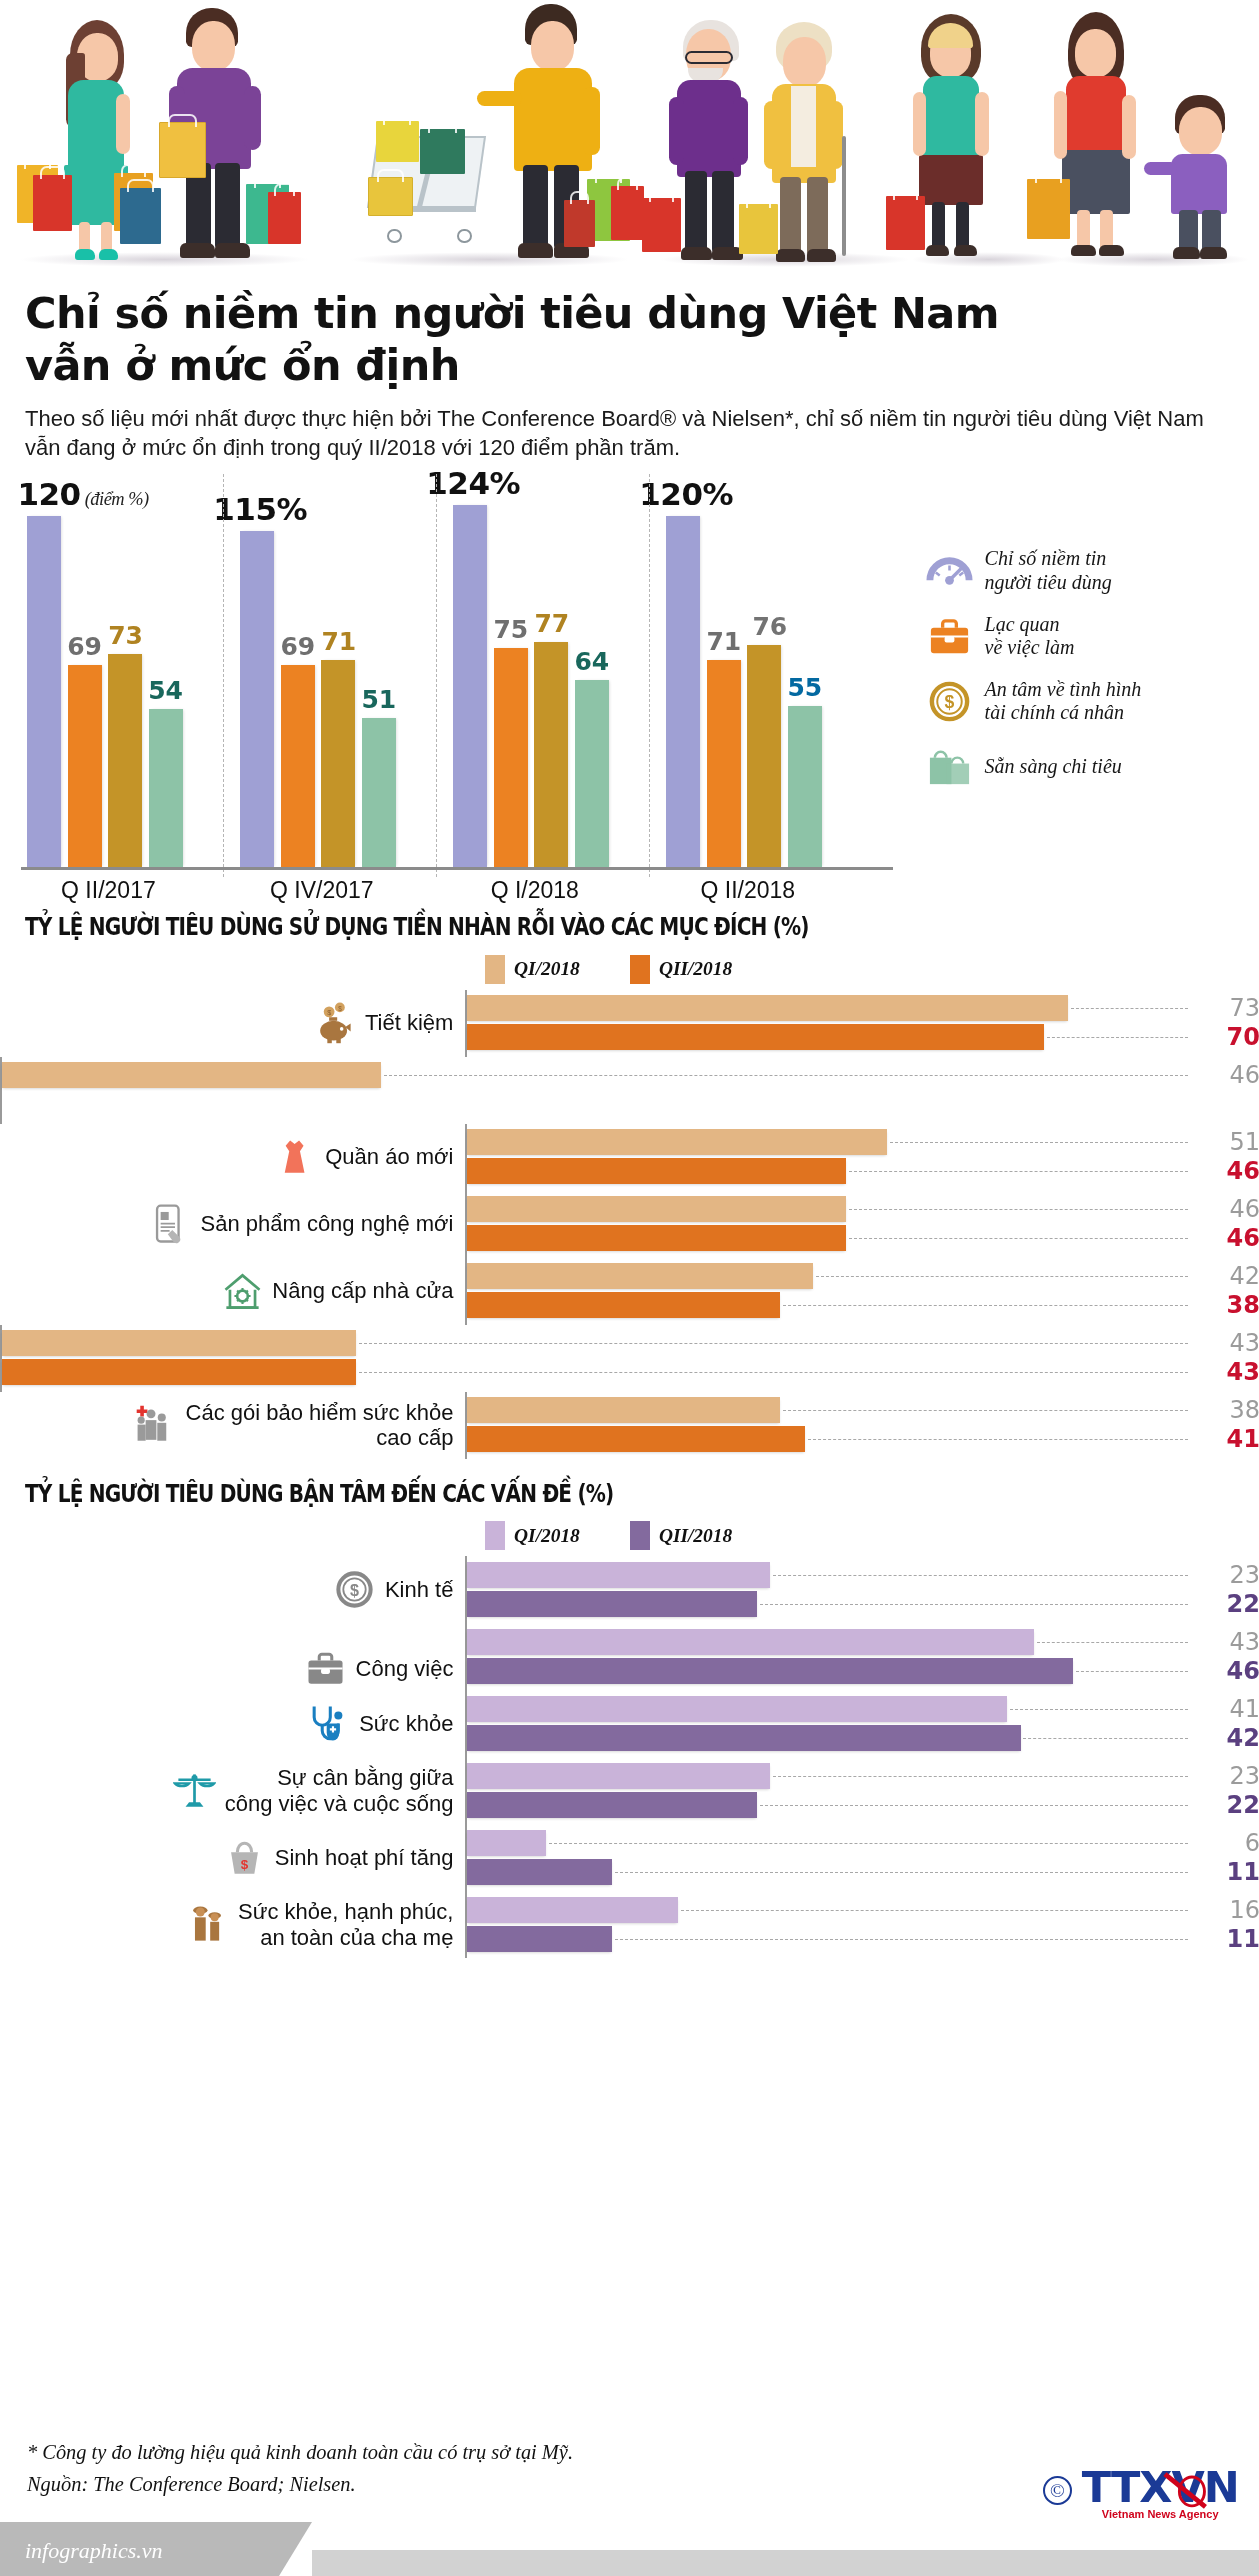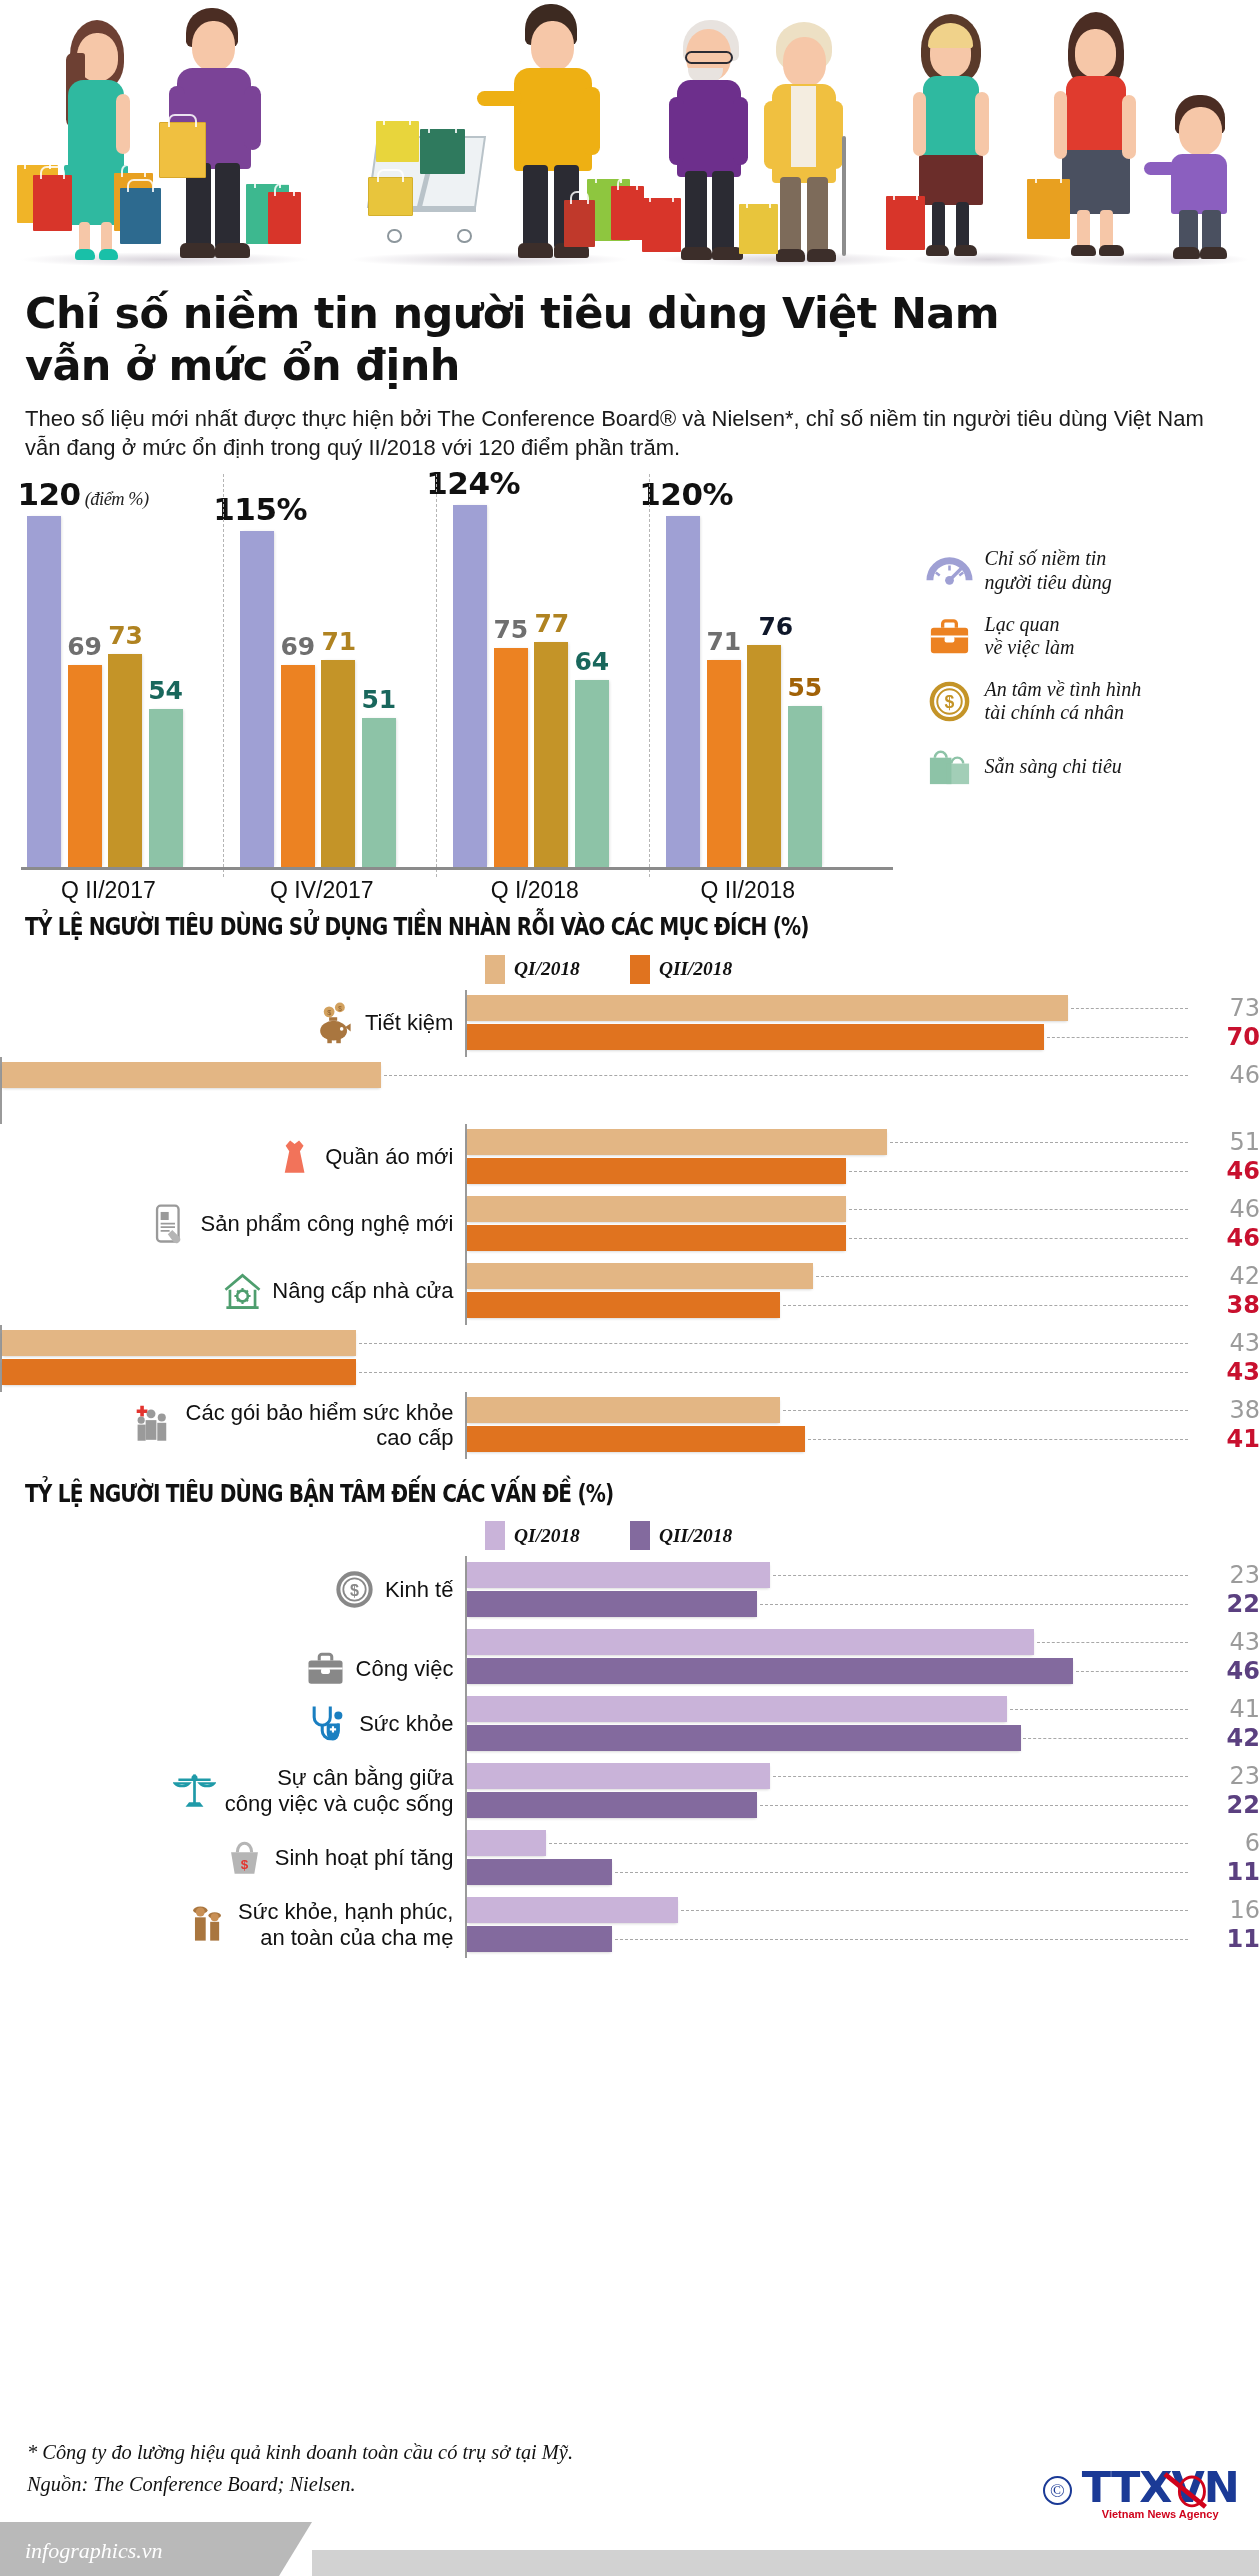--- a/index.html
+++ b/index.html
@@ -412,23 +412,23 @@
         <div class="c1-bar" style="left: 122px; height: 187px; background: rgb(141, 195, 167);"></div>
         <div class="c1-val" style="left: 95px; bottom: 191px; color: rgb(25, 103, 92);">64</div>
       </div>
       <div class="c1-divider" style="left: 415px; top: -13.6px;"></div>
       <div class="c1-group" style="left: 645px; width: 213px;">
         <div class="c1-bar" style="left: 0px; height: 351px; background: rgb(159, 160, 212);"></div>
         <div class="c1-val big" style="left: -27px; bottom: 355px; color: rgb(17, 17, 17);">120%</div>
         <div class="c1-bar" style="left: 41px; height: 207px; background: rgb(236, 130, 34);"></div>
         <div class="c1-val" style="left: 14px; bottom: 211px; color: rgb(111, 111, 111);">71</div>
         <div class="c1-bar" style="left: 81px; height: 222px; background: rgb(196, 148, 40);"></div>
-        <div class="c1-val" style="left: 66px; bottom: 226px; color: #0f172a;">76</div>
+        <div class="c1-val" style="left: 60px; bottom: 226px; color: #737373;">76</div>
         <div class="c1-bar" style="left: 122px; height: 161px; background: rgb(141, 195, 167);"></div>
-        <div class="c1-val" style="left: 95px; bottom: 165px; color: #a16207;">55</div>
+        <div class="c1-val" style="left: 95px; bottom: 165px; color: #0369a1;">55</div>
       </div>
       <div class="c1-divider" style="left: 628px; top: -13.6px;"></div>
     </div>
   <div class="c1-axis"></div>
   <div class="c1-qlabels" id="c1q">
       <div class="c1-qlabel" style="left: -19.4px;">Q II/2017</div>
       <div class="c1-qlabel" style="left: 194px;">Q IV/2017</div>
       <div class="c1-qlabel" style="left: 407px;">Q I/2018</div>
       <div class="c1-qlabel" style="left: 620px;">Q II/2018</div>
     </div>

